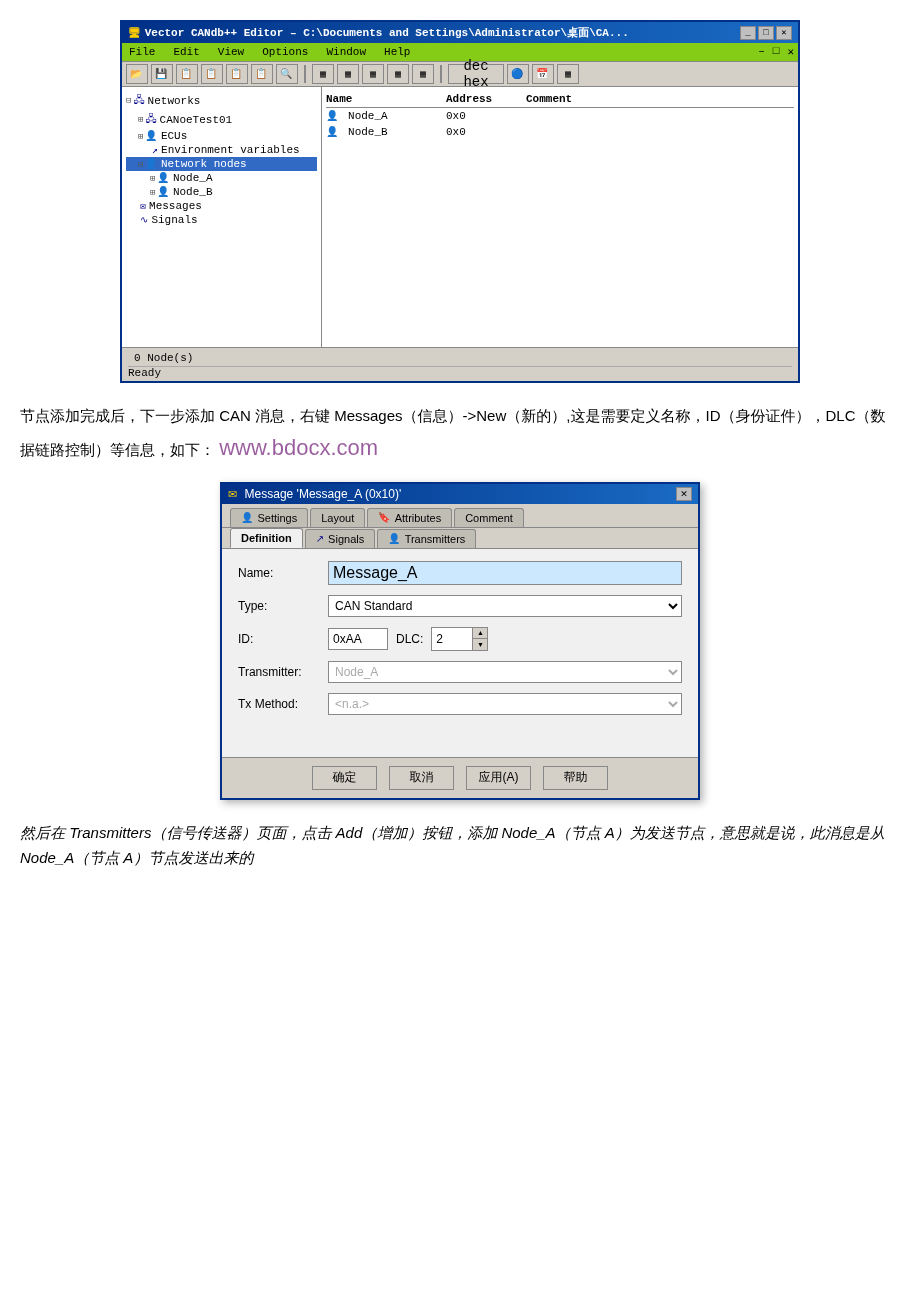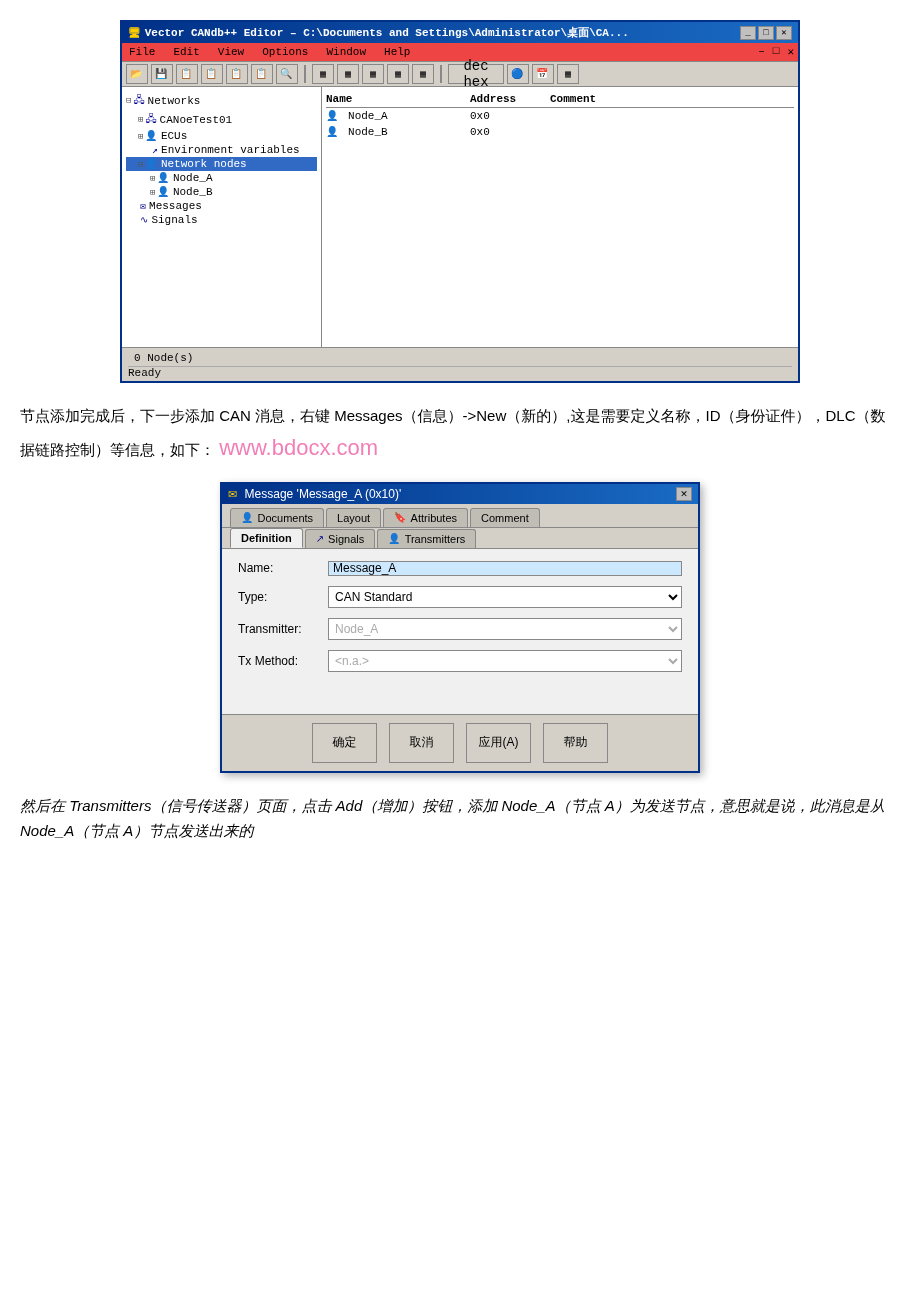--- a/index.html
+++ b/index.html
@@ -51,21 +51,21 @@
       background: #c0c0c0;
       border: 1px solid #888;
       font-size: 9px;
       display: flex;
       align-items: center;
       justify-content: center;
       cursor: pointer;
       color: #000;
     }
     .candb-menubar {
-      background: #ef4444;
+      background: #84cc16;
       padding: 2px 4px;
       display: flex;
       font-size: 11px;
       border-bottom: 1px solid #888;
       justify-content: space-between;
     }
     .menu-left { display: flex; gap: 12px; }
     .menu-right { display: flex; gap: 8px; font-size: 11px; color: #000; }
     .menu-item { cursor: pointer; padding: 1px 3px; }
     .candb-toolbar {
@@ -120,21 +120,21 @@
       flex: 1;
       padding: 4px;
       font-size: 11px;
     }
     .candb-table-header {
       display: flex;
       border-bottom: 1px solid #888;
       padding: 2px 0;
       font-weight: bold;
     }
-    .col-name { width: 144px; font-family: Liberation Mono, monospace; }
+    .col-name { width: 120px; font-family: Liberation Mono, monospace; }
     .col-addr { width: 80px; }
     .col-comment { flex: 1; }
     .candb-table-row {
       display: flex;
       padding: 2px 0;
       font-size: 11px;
     }
     .candb-statusbar {
       background: #d4d0c8;
       border-top: 1px solid #888;
@@ -148,21 +148,21 @@
     .node-icon { color: #00008b; font-size: 10px; margin-right: 3px; }
 
     
     .paragraph {
       margin: 16px 0;
       font-size: 15px;
       line-height: 1.7;
       color: #000;
     }
     .watermark-inline {
-      color: #ec4899;
+      color: #701a75;
       opacity: 0.7;
       font-size: 22px;
       display: inline;
     }
 
     
     .msg-dialog {
       border: 2px solid #003087;
       background: #f0f0f0;
       margin: 0 auto 20px auto;
@@ -229,24 +229,24 @@
       align-items: center;
       margin-bottom: 10px;
     }
     .form-label {
       width: 90px;
       font-size: 12px;
       color: #000;
     }
     .form-input {
       flex: 1;
-      height: 15px;
+      height: 24px;
       border: 1px solid #888;
       padding: 1px 4px;
-      font-size: 12px;
+      font-size: 16px;
       background: #fff;
     }
     .form-input.highlighted {
       background: #cce8ff;
     }
     .form-select {
       flex: 1;
       height: 22px;
       border: 1px solid #888;
       font-size: 12px;
@@ -303,21 +303,21 @@
     .msg-footer {
       background: #d4d0c8;
       border-top: 1px solid #888;
       padding: 8px;
       display: flex;
       justify-content: center;
       gap: 12px;
     }
     .dialog-btn {
       min-width: 65px;
-      height: 40px;
+      height: 24px;
       background: #d4d0c8;
       border: 1px solid #888;
       cursor: pointer;
       font-size: 12px;
       padding: 2px 10px;
       display: flex;
       align-items: center;
       justify-content: center;
     }
 
@@ -474,21 +474,21 @@
     <div>
       <span class="msg-title-icon">✉</span>
       <span>Message 'Message_A (0x10)'</span>
     </div>
     <div class="msg-close-btn">✕</div>
   </div>
 
   <div class="msg-tabs">
     <div class="tab-item">
       <span class="tab-icon">👤</span>
-      <span>Documents</span>
+      <span>Settings</span>
     </div>
     <div class="tab-item">
       <span>Layout</span>
     </div>
     <div class="tab-item">
       <span class="tab-icon">🔖</span>
       <span>Attributes</span>
     </div>
     <div class="tab-item">
       <span>Comment</span>
@@ -518,20 +518,34 @@
     <div class="form-row">
       <span class="form-label">Type:</span>
       <select class="form-select">
         <option>CAN Standard</option>
         <option>CAN Extended</option>
         <option>LIN</option>
         <option>J1939</option>
       </select>
     </div>
 
+    <div class="form-row">
+      <span class="form-label">ID:</span>
+      <div class="dlc-group">
+        <input class="form-input-small" type="text" value="0xAA" style="">
+        <span class="dlc-label">DLC:</span>
+        <div class="dlc-spinner">
+          <input class="dlc-input" type="text" value="2" style="">
+          <div class="dlc-arrows">
+            <button class="dlc-arrow">▲</button>
+            <button class="dlc-arrow">▼</button>
+          </div>
+        </div>
+      </div>
+    </div>
 
     <div class="form-row">
       <span class="form-label">Transmitter:</span>
       <select class="form-select" style="color:#aaa;">
         <option>Node_A</option>
       </select>
     </div>
 
     <div class="form-row">
       <span class="form-label">Tx Method:</span>

